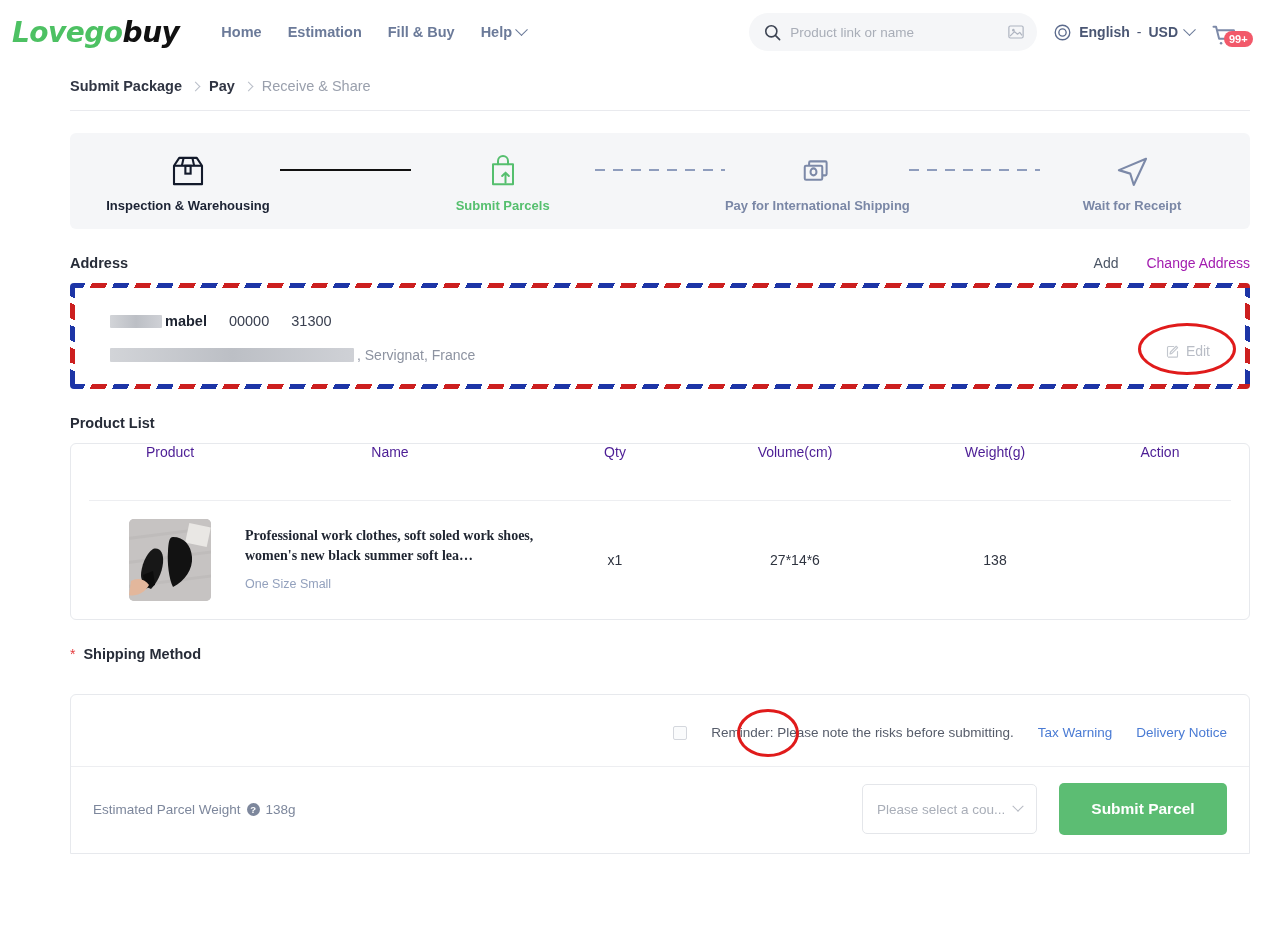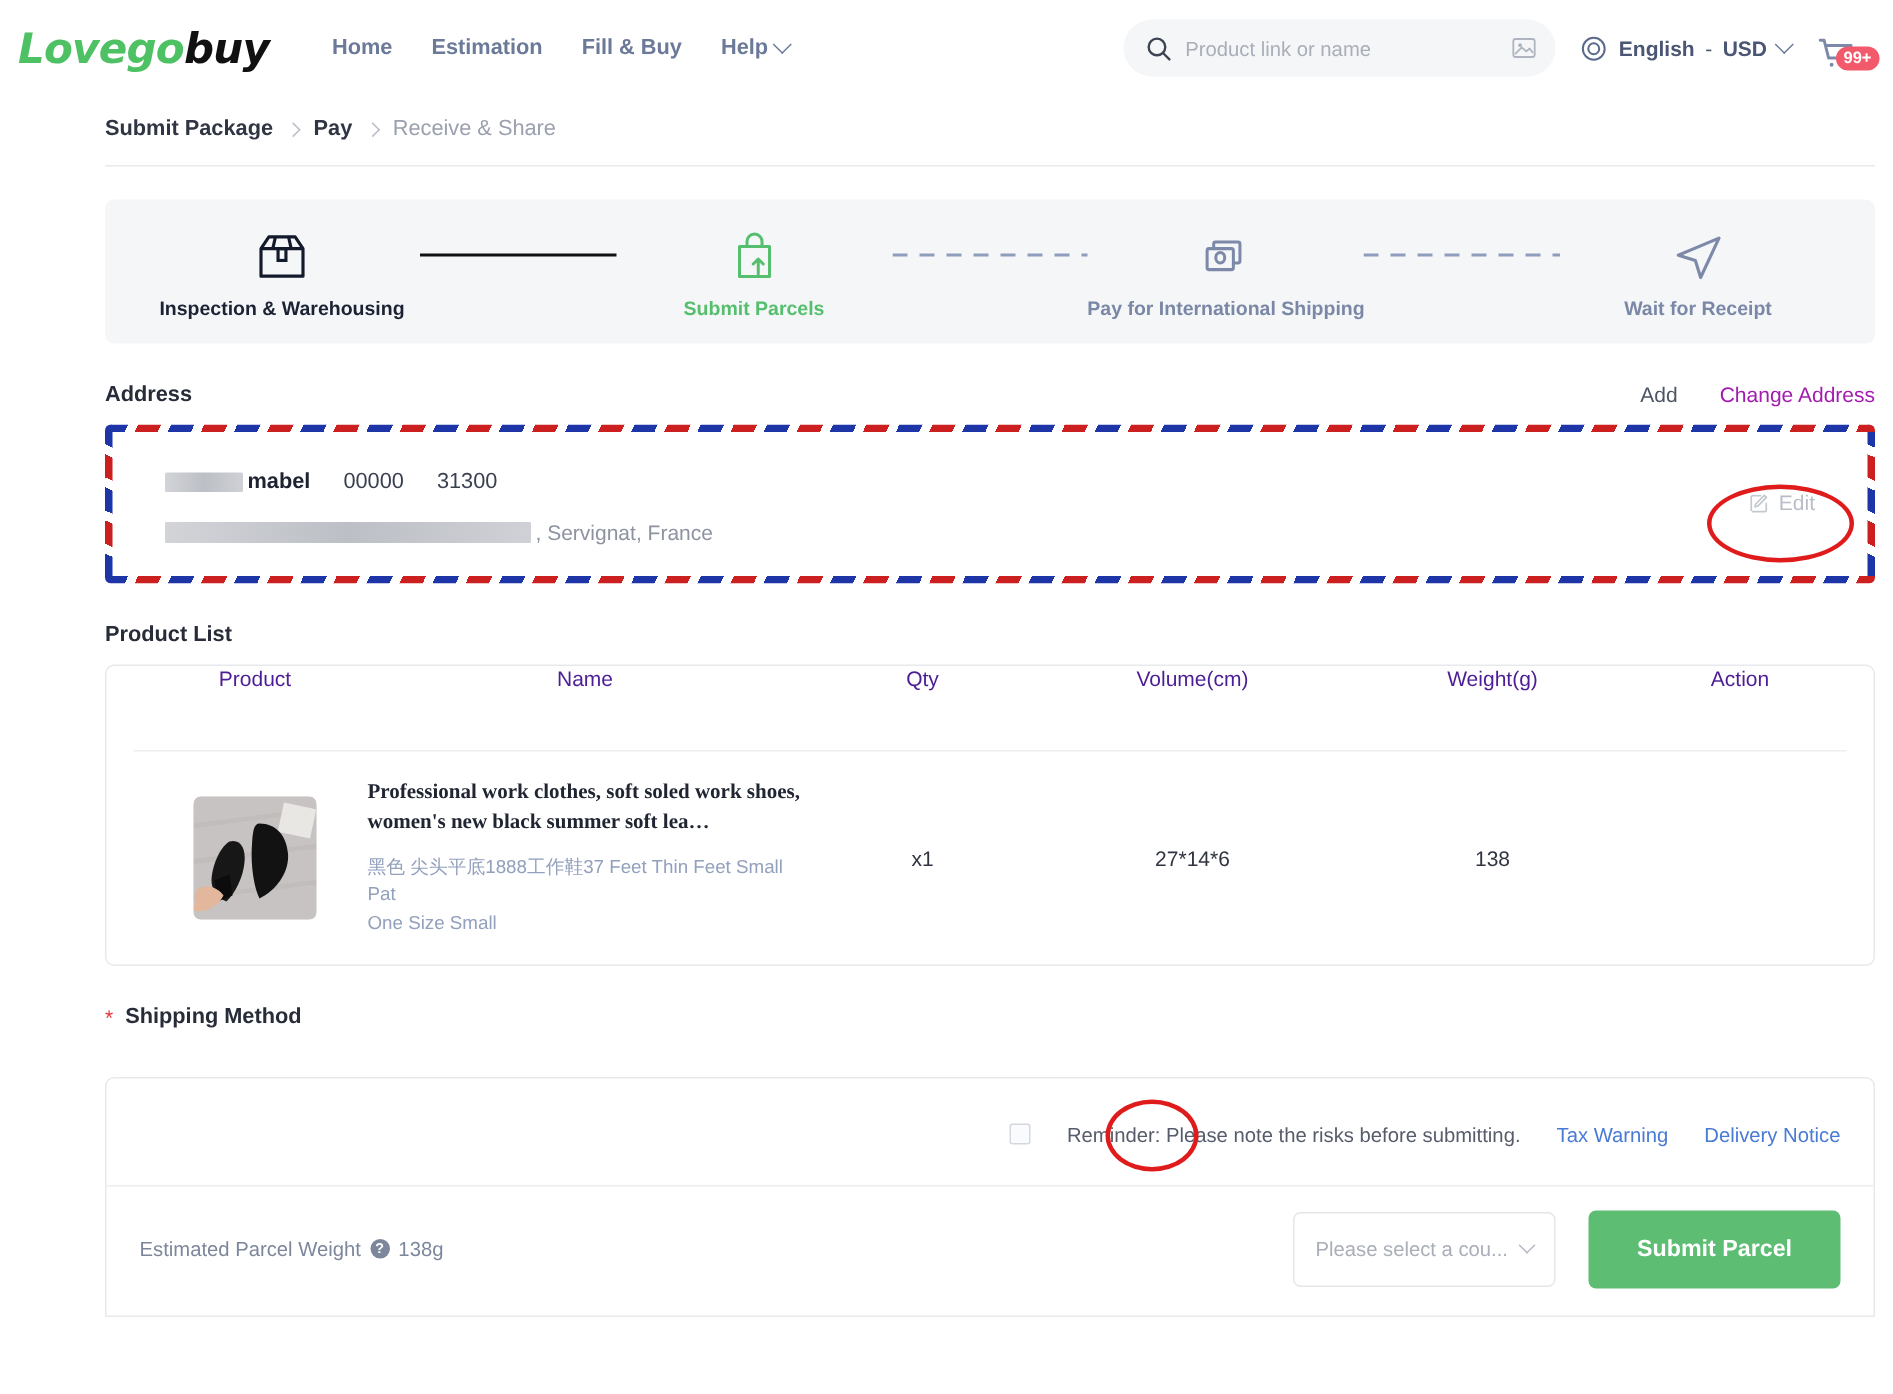--- a/index.html
+++ b/index.html
@@ -212,21 +212,21 @@
   .addr-num { color: #3a4050; font-weight: normal; }
   .addr-line2 {
     margin: 18px 0 0 18px;
     font-size: 14px;
     color: #8d93a1;
     display: flex;
     align-items: center;
   }
   .edit-btn {
     position: absolute;
-    right: 40px; top: 44px;
+    right: 40px; top: 60px;
     display: flex; align-items: center; gap: 6px;
     font-size: 14px; color: #b9bdc6;
     cursor: pointer;
   }
   .annot-ellipse {
     position: absolute;
     border: 3px solid #e01b1b;
     border-radius: 50%;
     pointer-events: none;
   }
@@ -549,21 +549,20 @@
           <path d="M24 30 C31 28 35 34 34 44 C33 54 28 64 22 70 C16 68 12 62 12 56 C12 48 17 34 24 30 Z" fill="#171717"></path>
           <path d="M14 56 L24 52 L26 66 L16 70 Z" fill="#0c0c0c"></path>
           <path d="M2 62 C8 58 16 60 20 66 C16 74 6 78 0 76 Z" fill="#e3b79c"></path>
         </svg>
       </div>
     </div>
 
     <div class="col-name prod-name-cell">
       <div class="prod-title">Professional work clothes, soft soled work shoes, women's new black summer soft lea…</div>
       <div class="prod-sku">
-        <div>黑色 尖头平底1888工作鞋37 Feet Thin Feet Small Pat</div>
         <div>One Size Small</div>
       </div>
     </div>
 
     <div class="col-qty cell-val">x1</div>
     <div class="col-vol cell-val">27*14*6</div>
     <div class="col-weight cell-val">138</div>
     <div class="col-action cell-val"></div>
   </div>
 </div>

